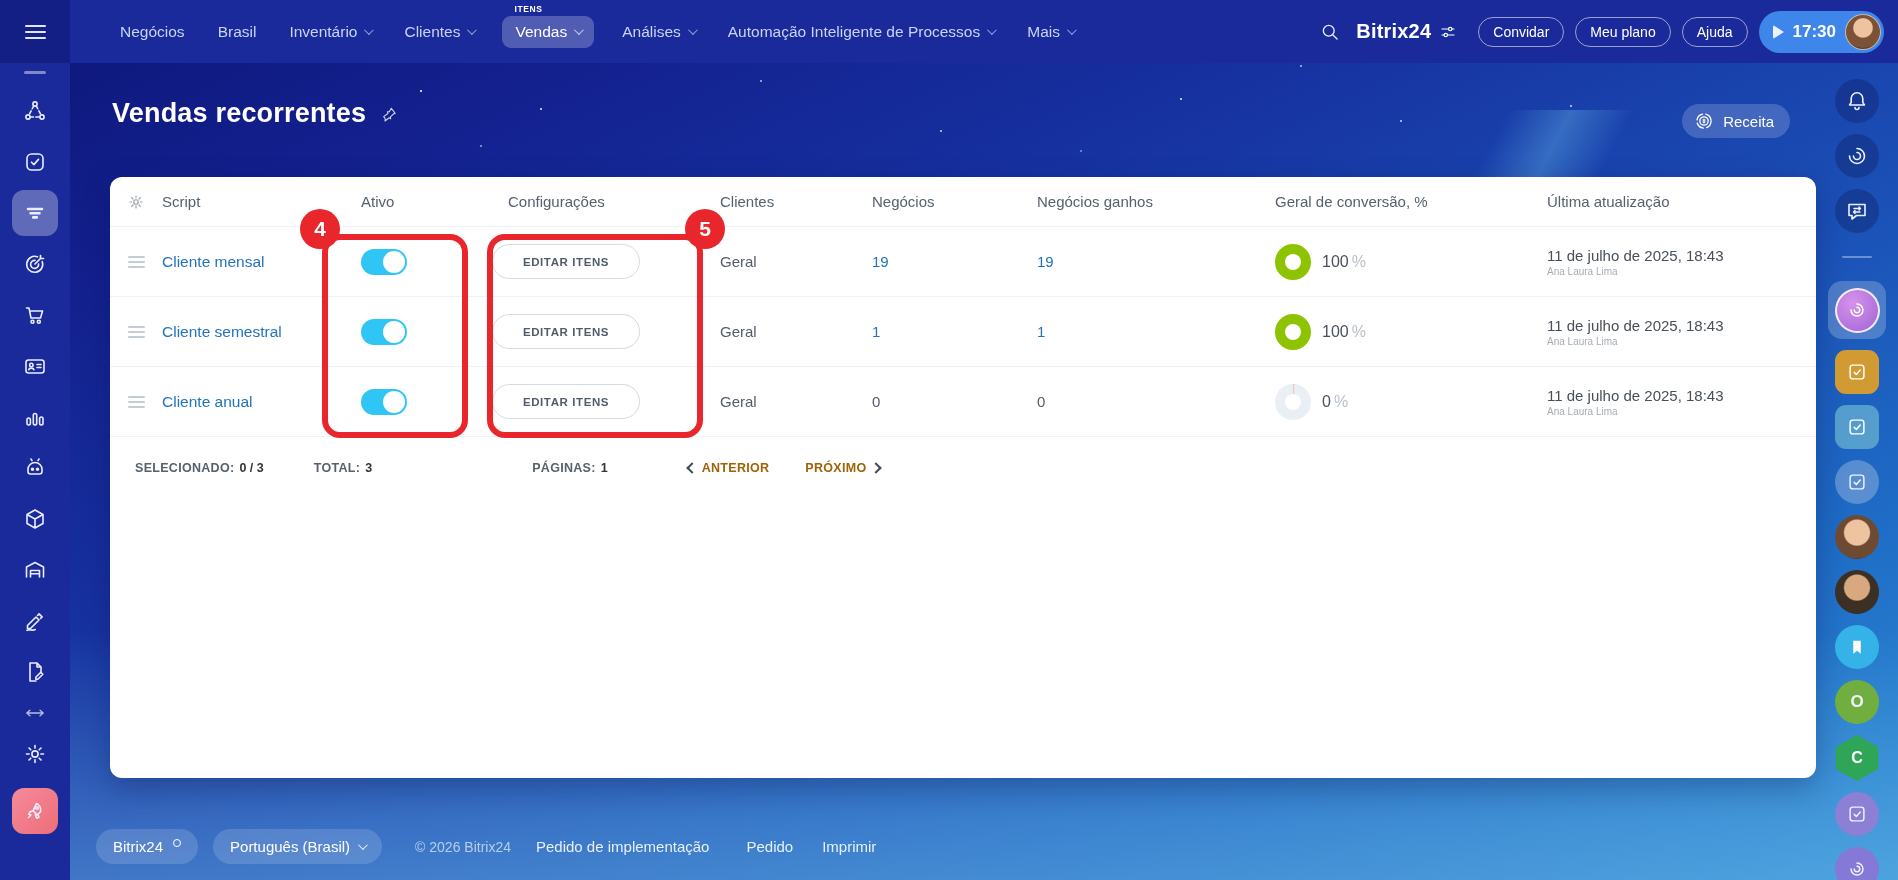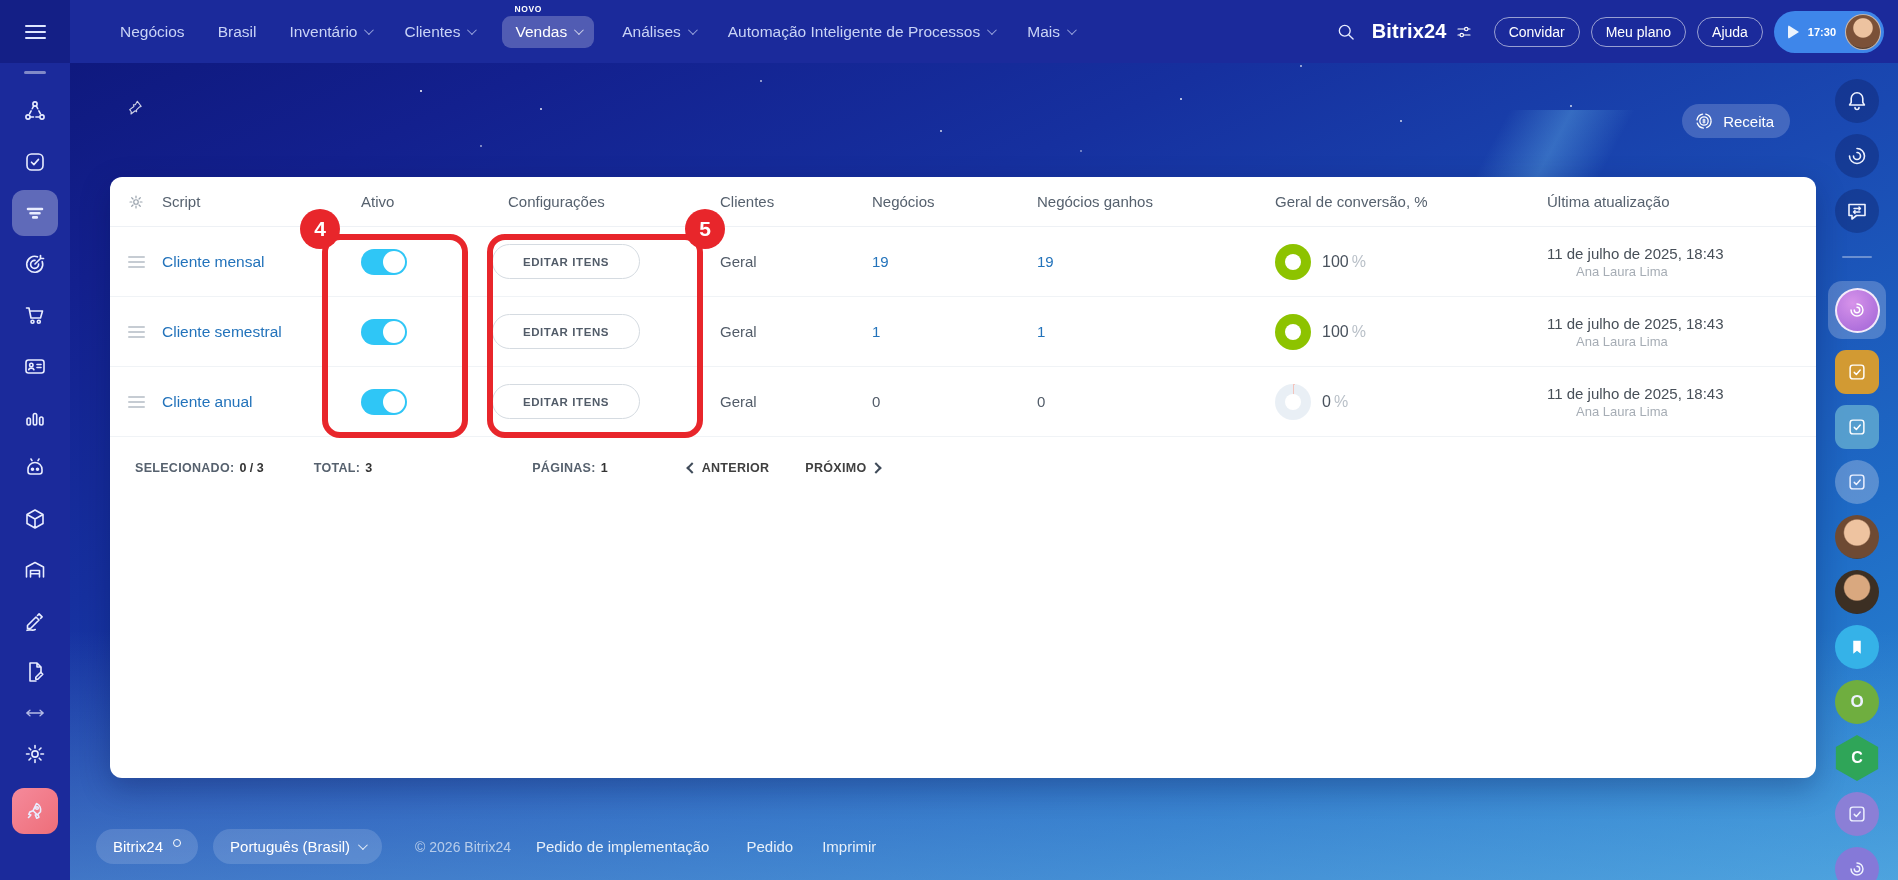--- a/index.html
+++ b/index.html
@@ -28,21 +28,21 @@
   .caret{width:7px;height:7px;border-right:1.7px solid currentColor;border-bottom:1.7px solid currentColor;transform:rotate(45deg) translateY(-2px);margin-left:7px;opacity:.7;}
   .nav-item.active{position:relative;background:rgba(255,255,255,.24);border-radius:9px;padding:7px 13px;color:#fff;margin:0 -5px;}
   .novo-badge{position:absolute;top:-12px;left:12px;font-size:8.5px;font-weight:bold;letter-spacing:.6px;color:#fff;}
   .top-right{display:flex;align-items:center;margin-left:auto;margin-right:14px;gap:11px;}
   .search-btn{width:30px;height:30px;display:flex;align-items:center;justify-content:center;cursor:pointer;color:#e7ecff;}
   .brand{display:flex;align-items:center;gap:8px;color:#fff;cursor:pointer;margin-right:10px;}
   .brand-name{font-size:20px;font-weight:bold;letter-spacing:.2px;}
   .pill-btn{border:1.5px solid rgba(255,255,255,.55);border-radius:17px;padding:6px 14px;color:#fff;font-size:14px;cursor:pointer;white-space:nowrap;}
   .timer-pill{display:flex;align-items:center;background:#3e86ea;border-radius:22px;height:42px;padding:3px 3px 3px 14px;gap:9px;cursor:pointer;}
   .play-tri{width:0;height:0;border-left:11px solid rgba(255,255,255,.9);border-top:7px solid transparent;border-bottom:7px solid transparent;border-radius:2px;}
-  .timer-text{color:#fff;font-size:11px;font-weight:bold;}
+  .timer-text{color:#fff;font-size:17px;font-weight:bold;}
   .avatar{width:36px;height:36px;border-radius:50%;background:radial-gradient(circle at 50% 38%,#edc3a0 0 34%,#7b5138 38% 72%,#584031 74%);border:1.5px solid rgba(255,255,255,.6);}
 
   
   .left-rail{position:absolute;top:63px;left:0;width:70px;height:817px;background:#1b2a9b;z-index:7;display:flex;flex-direction:column;align-items:center;}
   .rail-dash{width:22px;height:3px;border-radius:2px;background:rgba(255,255,255,.45);margin:8px 0 14px;}
   .lr-item{width:46px;height:46px;margin-bottom:5px;border-radius:12px;display:flex;align-items:center;justify-content:center;color:#e9edff;cursor:pointer;flex:0 0 auto;}
   .lr-item.active{background:rgba(255,255,255,.30);}
   .lr-item.rocket{background:linear-gradient(135deg,#f58a9b,#ee6e79);margin-top:6px;}
   .ic{stroke:currentColor;fill:none;stroke-width:1.6;stroke-linecap:round;stroke-linejoin:round;}
 
@@ -88,28 +88,28 @@
   .num-link{color:#2373bb;font-size:15px;cursor:pointer;}
   .num-muted{color:#525c69;font-size:15px;}
   .conv{display:flex;align-items:center;gap:11px;}
   .donut{width:36px;height:36px;border-radius:50%;position:relative;flex:0 0 auto;}
   .donut::after{content:"";position:absolute;inset:10px;background:#fff;border-radius:50%;}
   .donut.full{background:#8dc300;}
   .donut.zero{background:conic-gradient(#f3c3bc 0 5deg,#e9eff5 5deg 360deg);}
   .conv-num{font-size:16px;color:#49525d;}
   .conv-pct{font-size:16px;color:#b9c0c8;}
   .upd-date{color:#474f58;font-size:15px;line-height:1.35;}
-  .upd-author{color:#a6adb5;font-size:13px;margin-left:29px;}
+  .upd-author{color:#a6adb5;font-size:10px;}
 
   .pgbar{display:flex;align-items:center;height:62px;padding:0 20px 0 25px;font-size:12.5px;color:#56616e;}
   .pg-label{font-weight:600;letter-spacing:.3px;}
   .pg-val{font-weight:bold;color:#333;margin-left:5px;}
   .pg-total{margin-left:50px;}
   .pg-pages{margin-left:160px;}
-  .pg-nav{display:flex;align-items:center;gap:6px;font-weight:bold;color:#404040;cursor:pointer;letter-spacing:.3px;text-align:right;}
+  .pg-nav{display:flex;align-items:center;gap:6px;font-weight:bold;color:#a16207;cursor:pointer;letter-spacing:.3px;text-align:right;}
   .pg-prev{margin-left:80px;}
   .pg-next{margin-left:36px;}
   .chev{width:8px;height:8px;border-left:2.2px solid #3f4b59;border-bottom:2.2px solid #3f4b59;flex:0 0 auto;}
   .chev.left{transform:rotate(45deg);}
   .chev.right{transform:rotate(-135deg);}
   .pg-right{margin-left:auto;display:flex;align-items:center;gap:12px;}
   .records-select{width:72px;height:42px;border:1px solid #d5dce2;border-radius:8px;display:flex;align-items:center;justify-content:center;gap:10px;cursor:pointer;color:#525c69;font-size:15px;}
   .sel-chev{width:8px;height:8px;border-left:2px solid #3f4b59;border-bottom:2px solid #3f4b59;transform:rotate(-45deg) translateY(-2px);}
 
   
@@ -150,21 +150,21 @@
       </div>
     <div class="nav-item">
         <span>Inventário</span>
         <span class="caret"></span>
       </div>
     <div class="nav-item">
         <span>Clientes</span>
         <span class="caret"></span>
       </div>
     <div class="nav-item active">
-      <span class="novo-badge">NOVO</span>
+      <span class="novo-badge">ITENS</span>
       <span>Vendas</span>
         <span class="caret"></span>
     </div>
     <div class="nav-item">
         <span>Análises</span>
         <span class="caret"></span>
       </div>
     <div class="nav-item">
         <span>Automação Inteligente de Processos</span>
         <span class="caret"></span>
@@ -364,20 +364,21 @@
   </div>
   <div class="rr-circ rr-partial">
     <svg class="ic" width="22" height="22" viewBox="0 0 24 24">
         <path d="M12 5.5a6.5 6.5 0 1 1-6.5 6.5"></path>
         <path d="M12 9a3 3 0 1 1-3 3"></path>
       </svg>
   </div>
 </div>
 
 <div class="page-head">
+  <span class="page-title">Vendas recorrentes</span>
   <svg class="ic pin" width="18" height="18" viewBox="0 0 24 24" style="stroke-width:1.5">
       <path d="M14 4l6 6-2 1-3.5 4.5.5 2.5-2-1-5 5 0-3-2.5-2.5 5-5-1-2 2.5-.5z" transform="rotate(8 12 12)"></path>
     </svg>
 </div>
 <div class="receita-btn">
   <svg class="ic" width="20" height="20" viewBox="0 0 24 24">
       <circle cx="12" cy="12" r="8.5" stroke-dasharray="10 4"></circle>
       <circle cx="12" cy="12" r="5"></circle>
       <path d="M12 9.5v5 M10.6 10.8h2.8 M10.6 13.2h2.8" stroke-width="1.3"></path>
     </svg>

